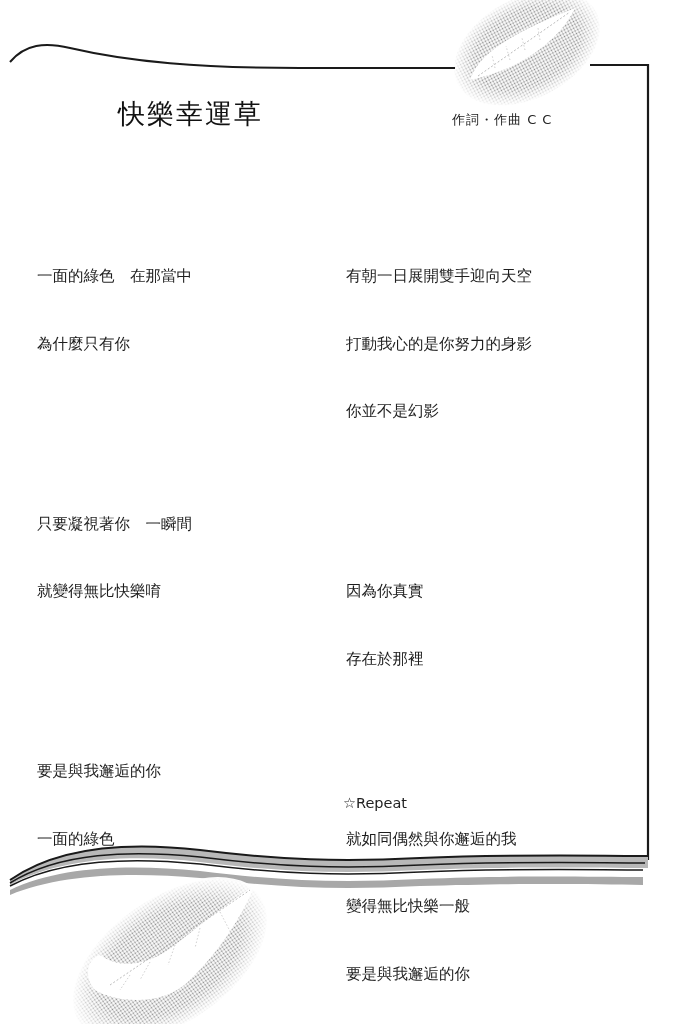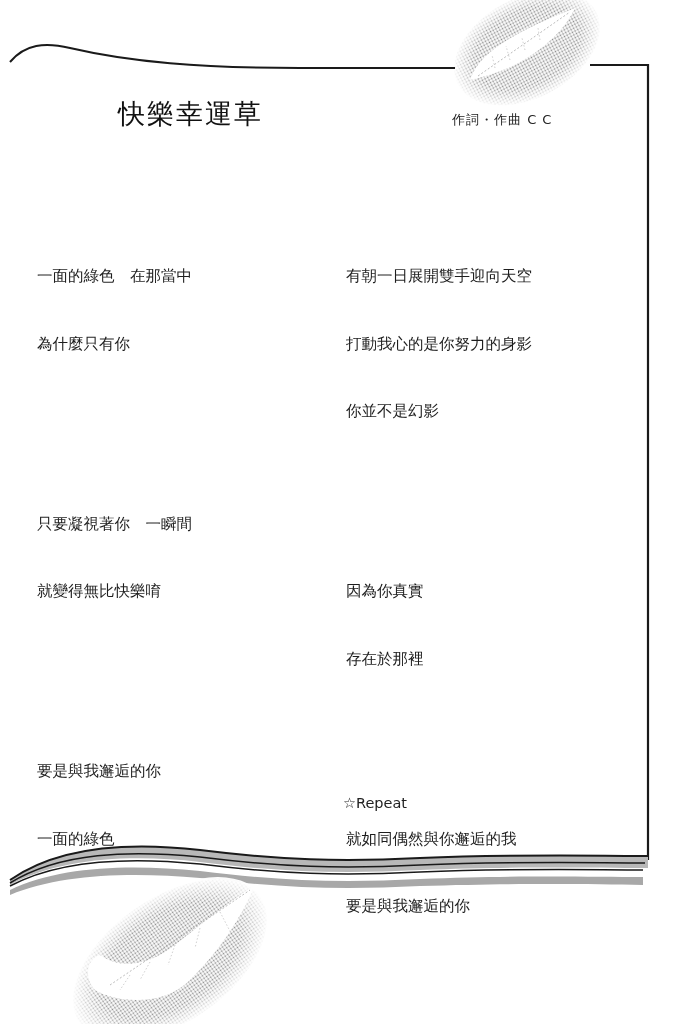--- a/index.html
+++ b/index.html
@@ -87,20 +87,21 @@
     <span class="line">有朝一日展開雙手迎向天空</span>
     <span class="line">打動我心的是你努力的身影</span>
     <span class="line">你並不是幻影</span>
   </div>
   <div class="stanza">
     <span class="line">因為你真實</span>
     <span class="line">存在於那裡</span>
   </div>
   <div class="stanza">
     <span class="line">就如同偶然與你邂逅的我</span>
+    <span class="line">變得無比快樂一般</span>
     <span class="line">要是與我邂逅的你</span>
     
   </div>
   
   
   
   
 </div>
 
 <div class="repeat">☆Repeat</div>

